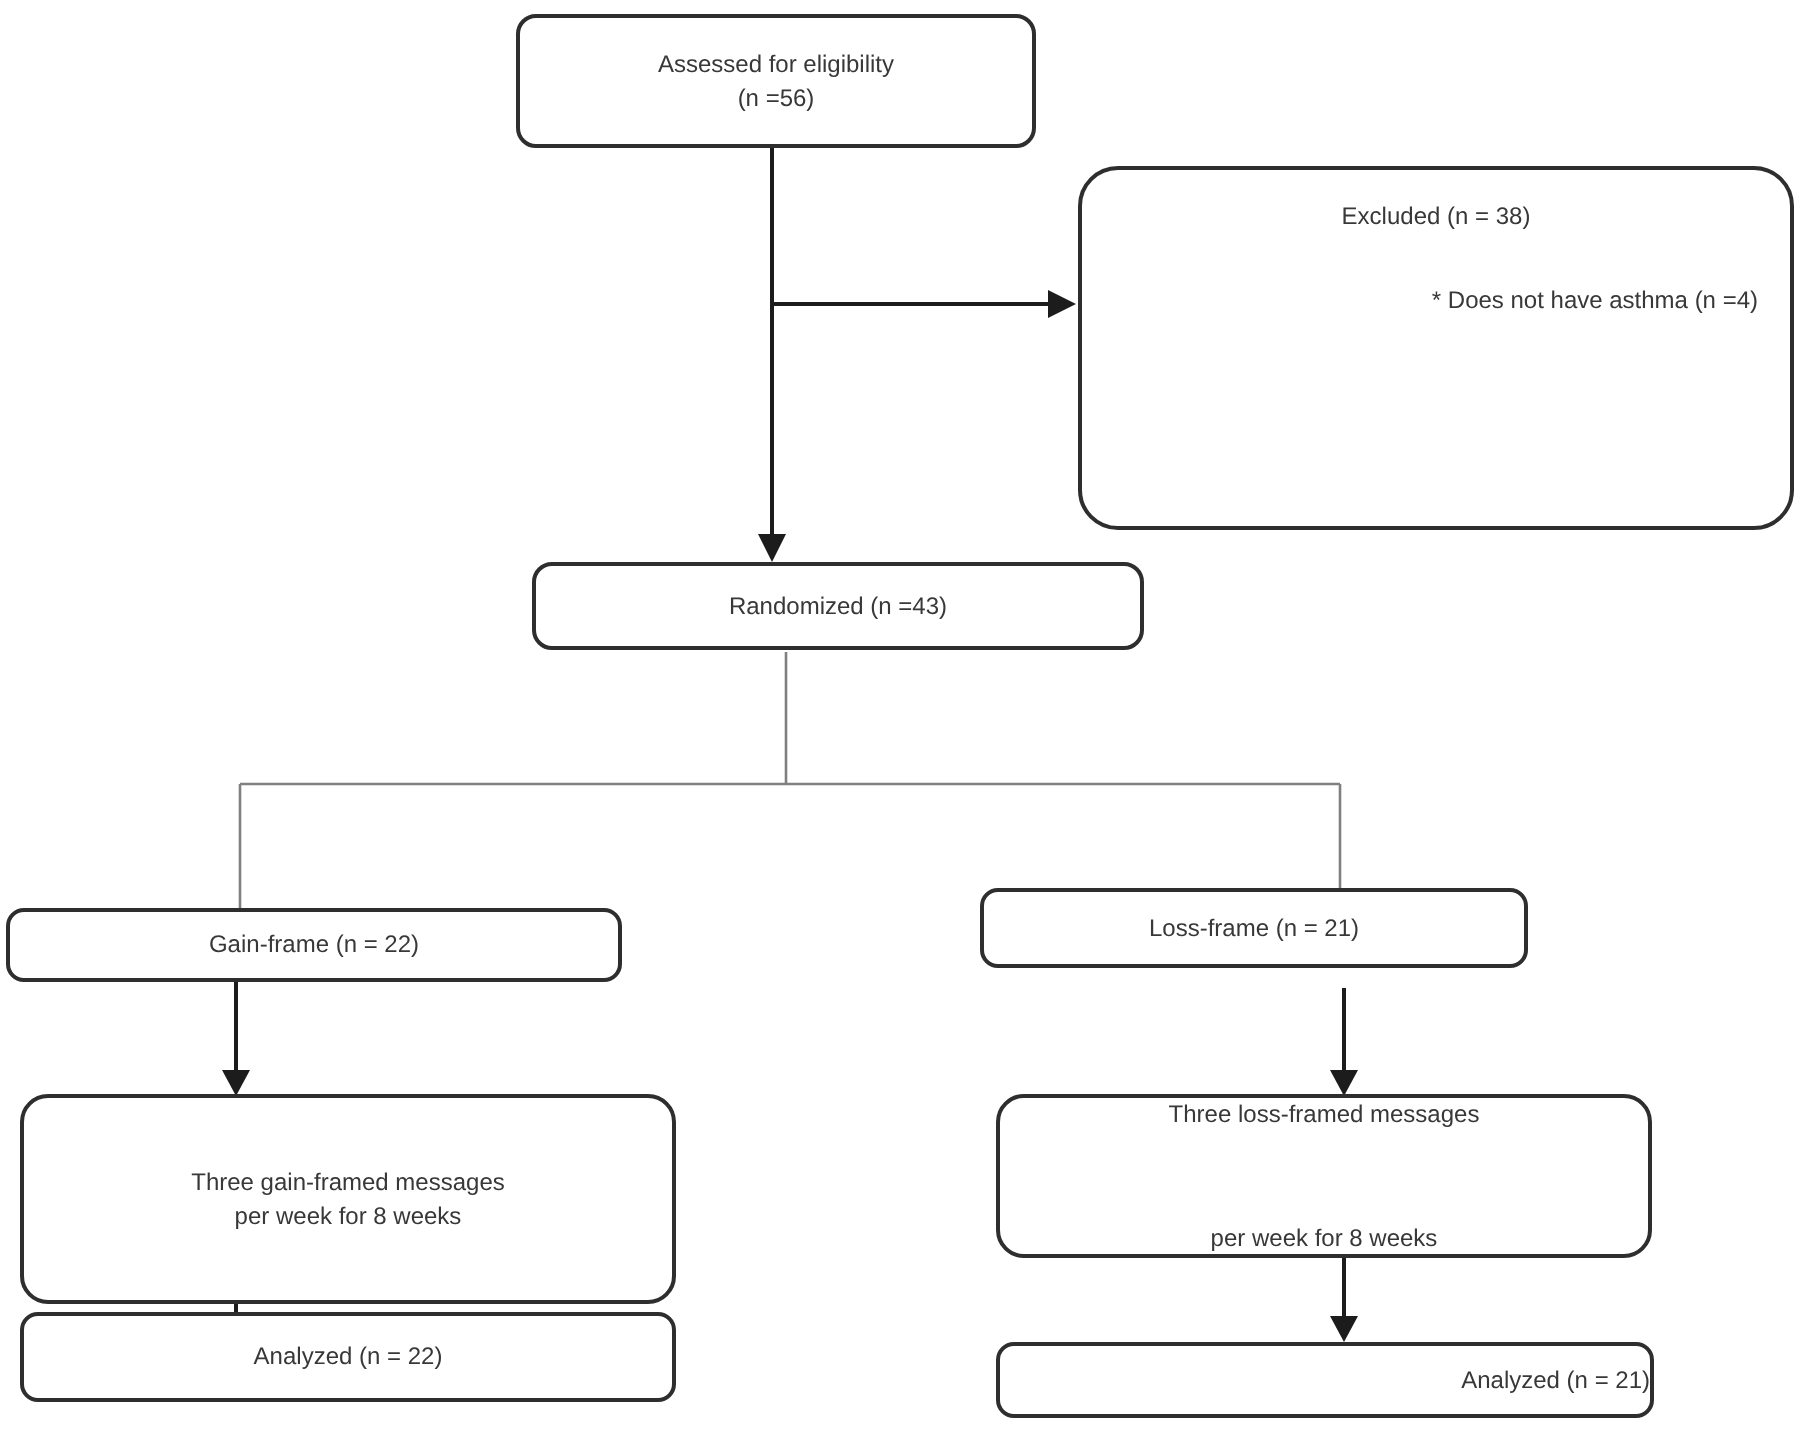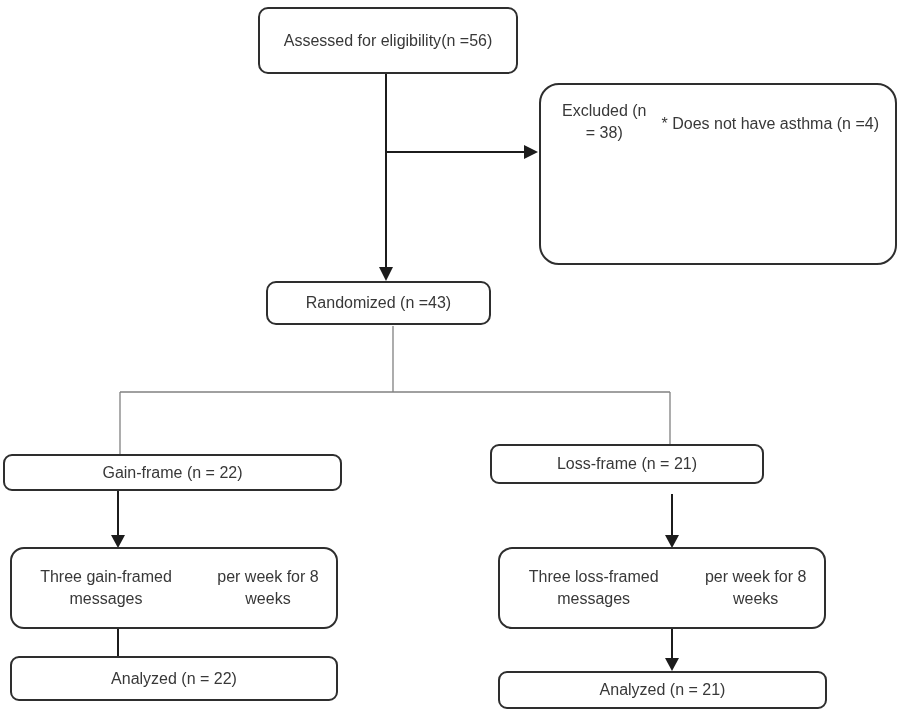--- a/index.html
+++ b/index.html
@@ -23,45 +23,45 @@
     width: 902px;
     height: 723px;
   }
   .box {
     position: absolute;
     box-sizing: border-box;
     background: #ffffff;
     border: 2px solid #2e2e2e;
     border-radius: 10px;
     display: flex;
-    flex-direction: row;
+    flex-direction: column;
     align-items: center;
     justify-content: center;
     text-align: center;
-    font-size: 16px;
+    font-size: 12px;
     line-height: 1.35;
   }
   .box-assessed    { left: 258px; top: 7px;   width: 260px; height: 67px; }
   .box-excluded    { left: 539px; top: 83px;  width: 358px; height: 182px;
                      border-radius: 20px; align-items: stretch;
                      justify-content: flex-start; padding: 15px 16px 10px 16px; }
-  .box-randomized  { left: 266px; top: 281px; width: 225px; height: 44px; }
-  .box-gain        { left: 3px;   top: 454px; width: 339px; height: 37px; border-radius: 9px; justify-content: center; }
+  .box-randomized  { left: 266px; top: 281px; width: 306px; height: 44px; }
+  .box-gain        { left: 3px;   top: 454px; width: 308px; height: 37px; border-radius: 9px; justify-content: center; }
   .box-loss        { left: 490px; top: 444px; width: 274px; height: 40px; border-radius: 9px; }
-  .box-gain-msg    { left: 10px;  top: 547px; width: 328px; height: 82px; border-radius: 14px; }
+  .box-gain-msg    { left: 10px;  top: 547px; width: 328px; height: 105px; border-radius: 14px; }
   .box-loss-msg    { left: 498px; top: 547px; width: 328px; height: 82px; border-radius: 14px; justify-content: space-between; }
   .box-gain-anal   { left: 10px;  top: 656px; width: 328px; height: 45px; border-radius: 9px; }
-  .box-loss-anal   { left: 498px; top: 671px; width: 329px; height: 38px; border-radius: 9px; }
+  .box-loss-anal   { left: 498px; top: 671px; width: 329px; height: 38px; border-radius: 9px; align-items: flex-end; }
 
   .excluded-title {
     text-align: center;
     margin-bottom: 13px;
   }
   .excluded-item {
-    text-align: center;
+    text-align: right;
     padding-left: 10px;
     margin-top: 13px;
     white-space: nowrap;
   }
   .line { display: block; }
 </style>
 </head>
 <body>
 
 <div class="canvas">

